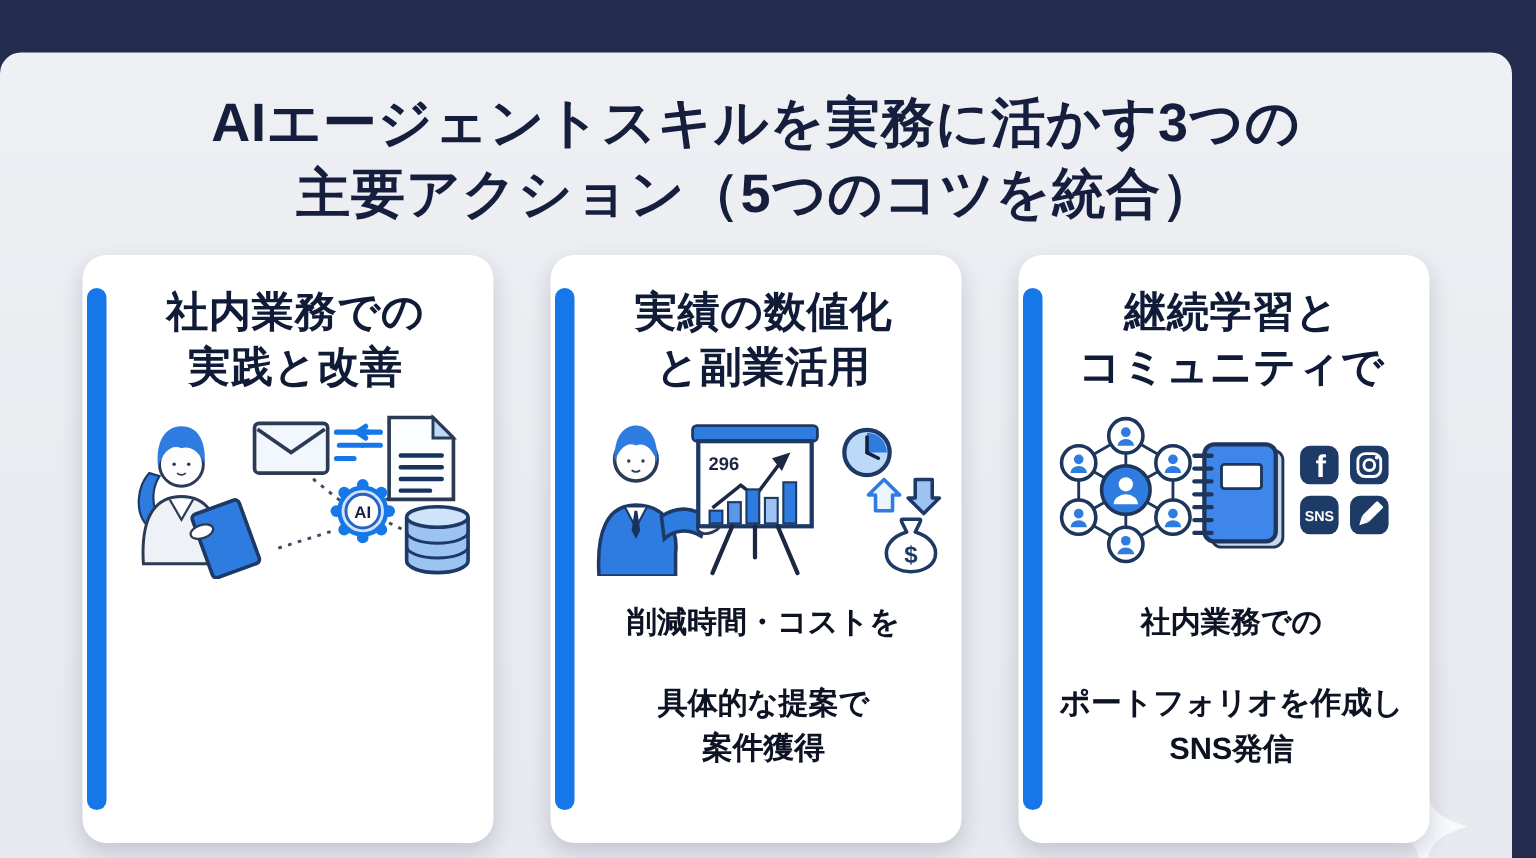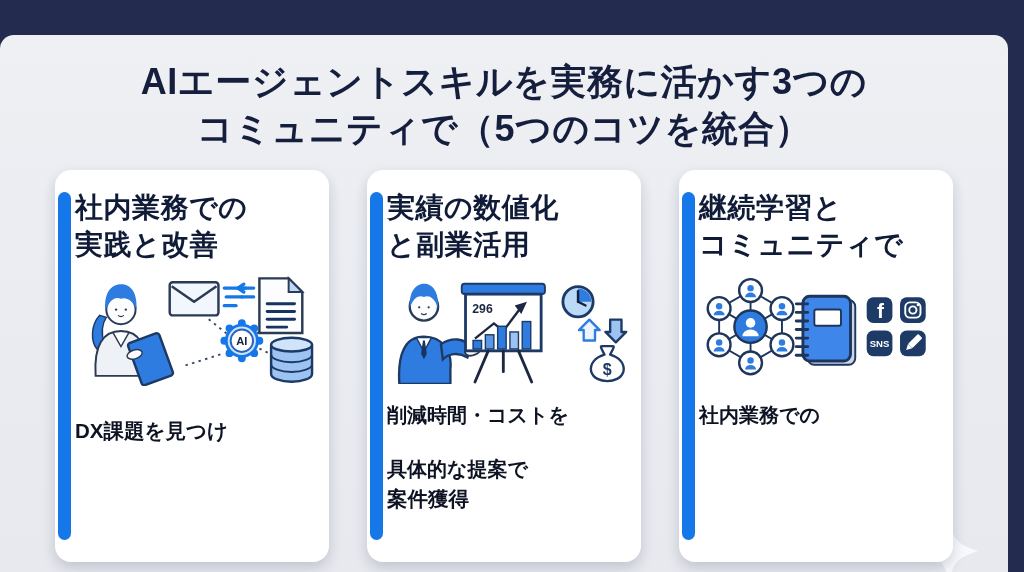--- a/index.html
+++ b/index.html
@@ -22,21 +22,21 @@
     color:#151e3d;letter-spacing:.5px;
   }
   .page-title span{display:block;}
   .cards{
     position:absolute;top:135px;left:55px;right:55px;height:392px;
     display:flex;gap:38px;z-index:2;
   }
   .card{
     flex:1;position:relative;background:#ffffff;border-radius:16px;
     box-shadow:0 6px 14px rgba(25,35,70,.18);
-    padding:20px 10px 0 20px;
+    padding:20px 10px 0 20px;text-align:center;
   }
   .accent-bar{
     position:absolute;left:3px;top:22px;bottom:22px;width:13px;
     border-radius:7px;background:#1577e8;
   }
   .card h2{
     margin:0 0 6px;font-size:28px;line-height:1.32;font-weight:800;
     color:#101b38;letter-spacing:.5px;
   }
   .card h2 span{display:block;}
@@ -52,21 +52,21 @@
 </style>
 </head>
 <body>
 
 <div class="page">
   <div class="top-strip"></div>
   <div class="panel">
 
     <h1 class="page-title">
       <span>AIエージェントスキルを実務に活かす3つの</span>
-      <span>コミュニティで（5つのコツを統合）</span>
+      <span>主要アクション（5つのコツを統合）</span>
     </h1>
 
     <div class="cards">
 
       <section class="card">
         <div class="accent-bar"></div>
         <h2>
           <span>社内業務での</span>
           <span>実践と改善</span>
         </h2>
@@ -133,21 +133,20 @@
             </g>
             <g>
               <path d="M196,70 v30 c0,4.5 9.5,8 21,8 s21,-3.5 21,-8 v-30" fill="#9cc3f2" stroke="#1d3a66" stroke-width="2.5"></path>
               <path d="M196,80 c0,4.5 9.5,8 21,8 s21,-3.5 21,-8" fill="none" stroke="#1d3a66" stroke-width="2"></path>
               <path d="M196,90 c0,4.5 9.5,8 21,8 s21,-3.5 21,-8" fill="none" stroke="#1d3a66" stroke-width="2"></path>
               <ellipse cx="217" cy="70" rx="21" ry="7" fill="#cfe3fa" stroke="#1d3a66" stroke-width="2.5"></ellipse>
             </g>
           </svg>
         </div>
         <p class="body-block second">
-          <span class="l-bold">DX課題を見つけ</span>
         </p>
       </section>
 
       <section class="card">
         <div class="accent-bar"></div>
         <h2>
           <span>実績の数値化</span>
           <span>と副業活用</span>
         </h2>
         <div class="illus">
@@ -296,20 +295,24 @@
               <g transform="translate(221.5,69.5) rotate(45)">
                 <rect x="-3.2" y="-11" width="6.4" height="15" rx="1" fill="#ffffff"></rect>
                 <polygon points="-3.2,4 3.2,4 0,10" fill="#ffffff"></polygon>
               </g>
             </g>
           </svg>
         </div>
         <p class="body-block">
           <span class="l-semi">社内業務での</span>
         </p>
+        <p class="body-block second">
+          <span class="l-bold">ポートフォリオを作成し</span>
+          <span class="l-bold">SNS発信</span>
+        </p>
       </section>
     </div>
 
     <svg class="sparkle" width="66" height="76" viewBox="0 0 66 76">
       <path d="M33,2 C37,24 41,28 62,35 C41,42 37,46 33,68 C29,46 25,42 4,35 C25,28 29,24 33,2 Z" fill="#f7f9fc"></path>
     </svg>
 
   </div>
 </div>
 

